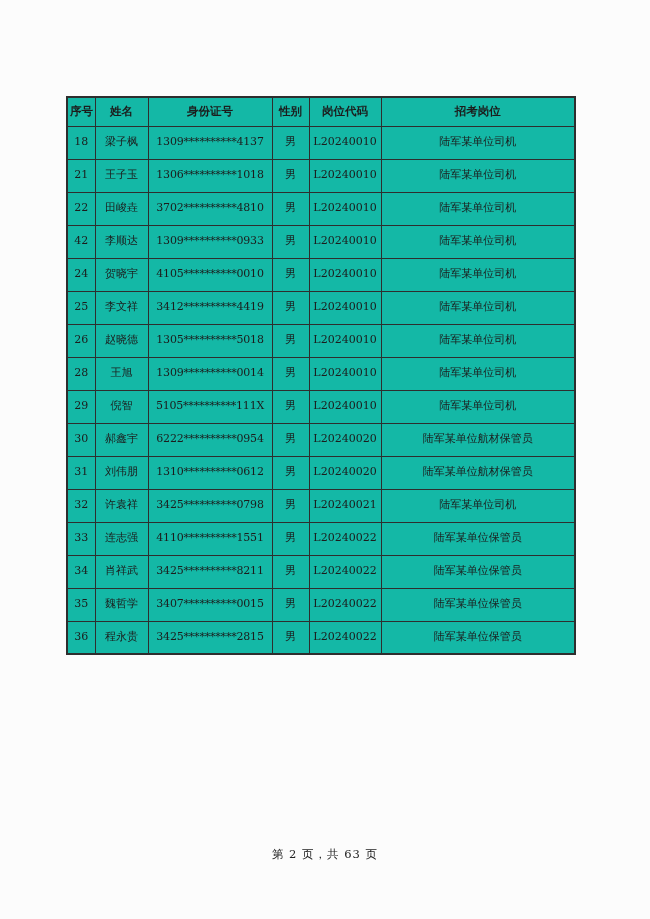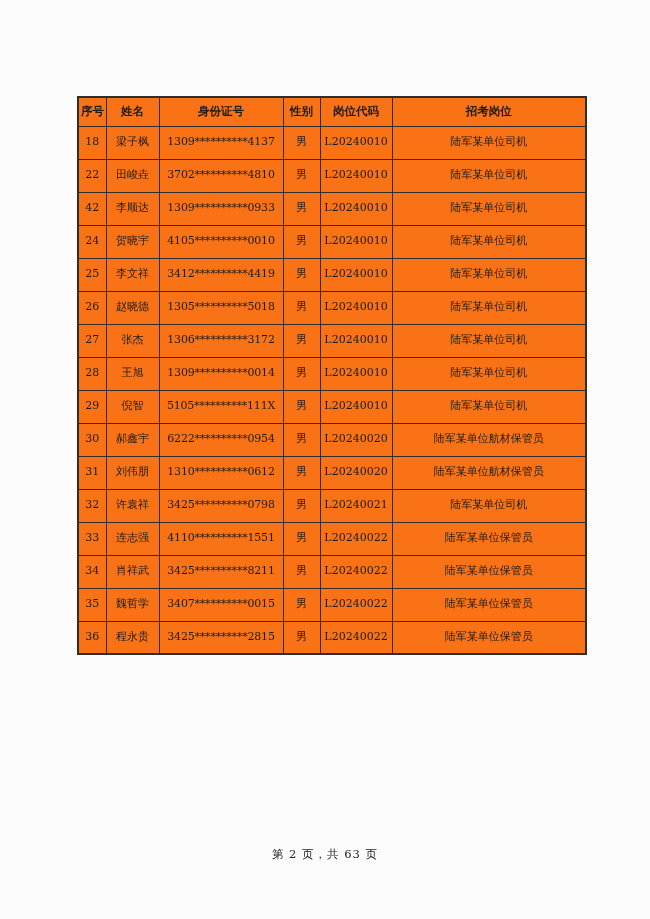--- a/index.html
+++ b/index.html
@@ -8,26 +8,26 @@
     position: relative;
     width: 650px;
     height: 919px;
     background: #fcfcfc;
     font-family: "DejaVu Serif", "Liberation Serif", serif;
     color: #1c1c1c;
     overflow: hidden;
   }
   table.roster {
     position: absolute;
-    left: 77px;
+    left: 66px;
     top: 96px;
     width: 508px;
     border-collapse: collapse;
     table-layout: fixed;
-    background: #f97316;
+    background: #14b8a6;
   }
   table.roster th, table.roster td {
     border: 1px solid #2e2e2e;
     text-align: center;
     vertical-align: middle;
     font-size: 11px;
     line-height: 1.1;
     overflow: hidden;
     white-space: nowrap;
     padding: 0 2px;
@@ -84,20 +84,28 @@
     <tbody id="roster-body">
         <tr>
           <td>18</td>
           <td>梁子枫</td>
           <td class="cell-id">1309**********4137</td>
           <td>男</td>
           <td class="cell-code">L20240010</td>
           <td class="cell-pos">陆军某单位司机</td>
         </tr>
         <tr>
+          <td>21</td>
+          <td>王子玉</td>
+          <td class="cell-id">1306**********1018</td>
+          <td>男</td>
+          <td class="cell-code">L20240010</td>
+          <td class="cell-pos">陆军某单位司机</td>
+        </tr>
+        <tr>
           <td>22</td>
           <td>田峻垚</td>
           <td class="cell-id">3702**********4810</td>
           <td>男</td>
           <td class="cell-code">L20240010</td>
           <td class="cell-pos">陆军某单位司机</td>
         </tr>
         <tr>
           <td>42</td>
           <td>李顺达</td>
@@ -124,28 +132,20 @@
         </tr>
         <tr>
           <td>26</td>
           <td>赵晓德</td>
           <td class="cell-id">1305**********5018</td>
           <td>男</td>
           <td class="cell-code">L20240010</td>
           <td class="cell-pos">陆军某单位司机</td>
         </tr>
         <tr>
-          <td>27</td>
-          <td>张杰</td>
-          <td class="cell-id">1306**********3172</td>
-          <td>男</td>
-          <td class="cell-code">L20240010</td>
-          <td class="cell-pos">陆军某单位司机</td>
-        </tr>
-        <tr>
           <td>28</td>
           <td>王旭</td>
           <td class="cell-id">1309**********0014</td>
           <td>男</td>
           <td class="cell-code">L20240010</td>
           <td class="cell-pos">陆军某单位司机</td>
         </tr>
         <tr>
           <td>29</td>
           <td>倪智</td>

